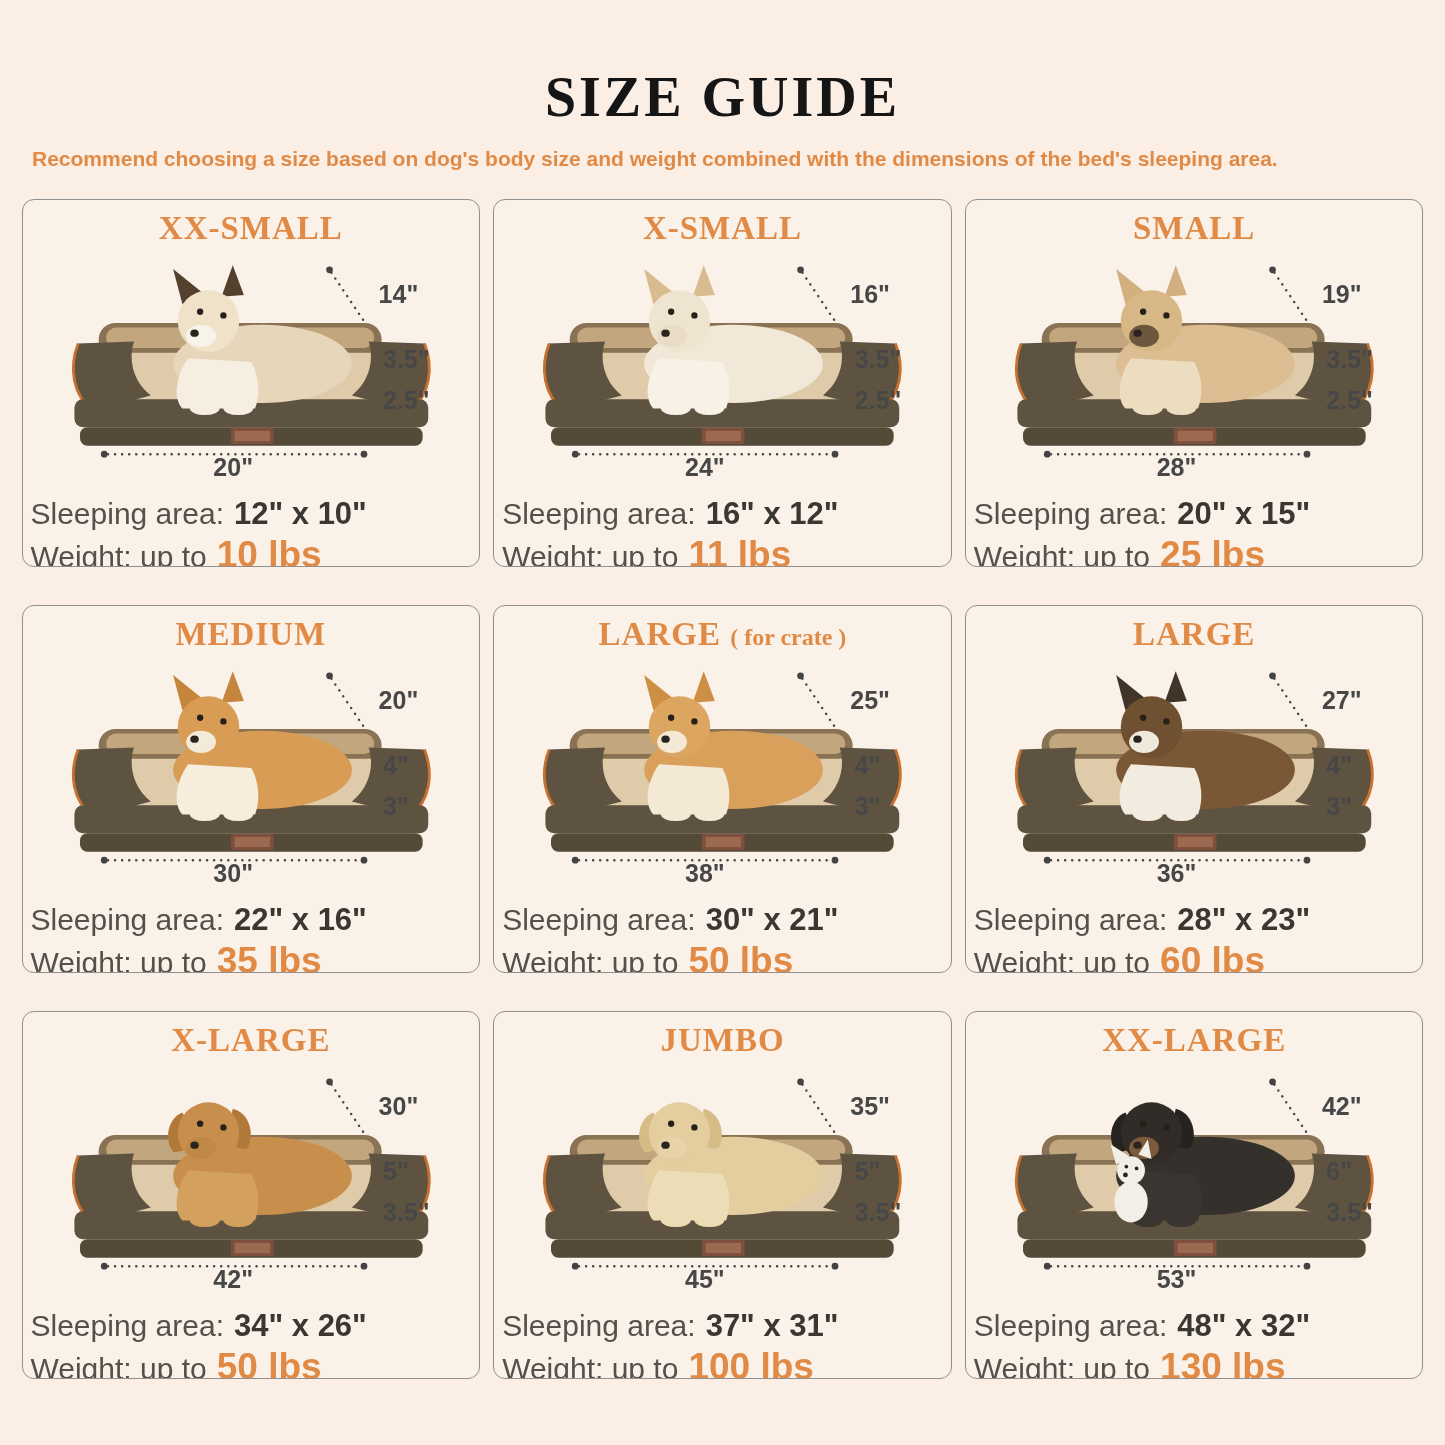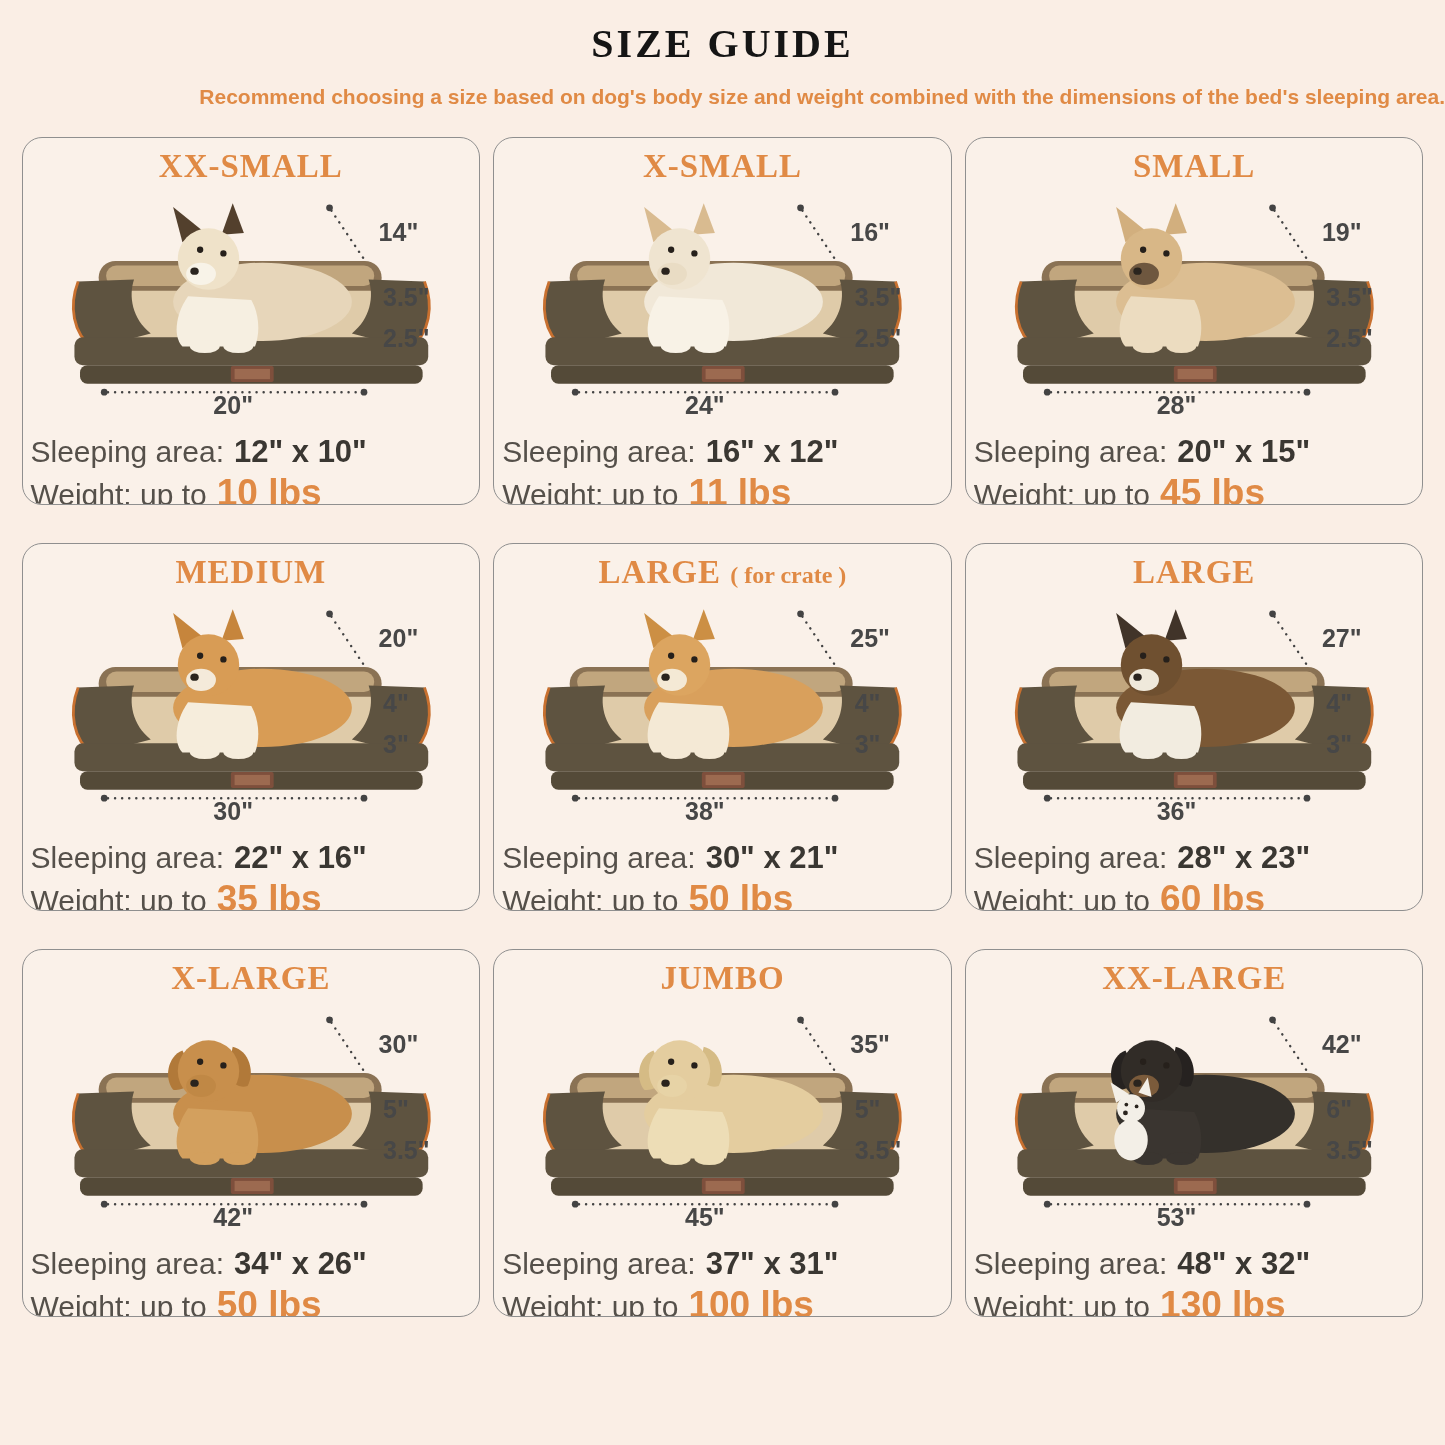--- a/index.html
+++ b/index.html
@@ -17,47 +17,48 @@
     width: 1445px; height: 1445px;
     background: var(--bg);
     font-family: "Liberation Sans", sans-serif;
     overflow: hidden;
   }
   .page { width: 1445px; height: 1445px; }
   .page-title {
     text-align: center;
     font-family: "Liberation Serif", serif;
     font-weight: 700;
-    font-size: 40px;
+    font-size: 56px;
     letter-spacing: 3px;
     color: var(--title);
     padding-top: 20px;
+    margin-top: 45px;
   }
   .subtitle, .footnote {
-    text-align: right;
+    text-align: left;
     font-weight: 700;
     font-size: 21px;
     color: var(--accent);
     padding-left: 32px;
   }
   .subtitle { margin-top: 18px; }
   .footnote { margin-top: 36px; }
   .grid {
     width: 1402px;
     margin: 28px auto 0 auto;
     display: grid;
     grid-template-columns: repeat(3, 1fr);
     grid-template-rows: repeat(3, 368px);
     column-gap: 13px;
     row-gap: 38px;
   }
   .card {
     background: var(--card-bg);
     border: 1.5px solid var(--card-border);
-    border-radius: 20px;
+    border-radius: 12px;
     padding: 10px 8px 10px 8px;
     overflow: hidden;
   }
   .card-title {
     text-align: center;
     font-family: "Liberation Serif", serif;
     font-weight: 700;
     font-size: 33px;
     letter-spacing: 1px;
     color: var(--accent);
@@ -303,21 +304,21 @@
         <span class="dim dim-bolster">3.5"</span>
         <span class="dim dim-base">2.5"</span>
         <span class="dim dim-width">28"</span>
       </div>
       <p class="spec">
           <span class="spec-label">Sleeping area:</span>
           <span class="spec-value">20" x 15"</span>
         </p>
       <p class="spec">
           <span class="spec-label">Weight: up to</span>
-          <span class="spec-value weight">45 lbs</span>
+          <span class="spec-value weight">25 lbs</span>
         </p>
     </section>
 
     <section class="card">
       <h2 class="card-title"><span>MEDIUM</span> <span class="title-note"></span></h2>
       <div class="illo">
   <svg viewBox="0 0 440 232" preserveAspectRatio="xMidYMid meet">
     <g stroke="#434343" stroke-width="2.6" stroke-dasharray="0.1 7.5" stroke-linecap="round" fill="none">
       <line x1="306" y1="20" x2="349" y2="84"></line>
       <line x1="352" y1="91" x2="352" y2="131"></line>

